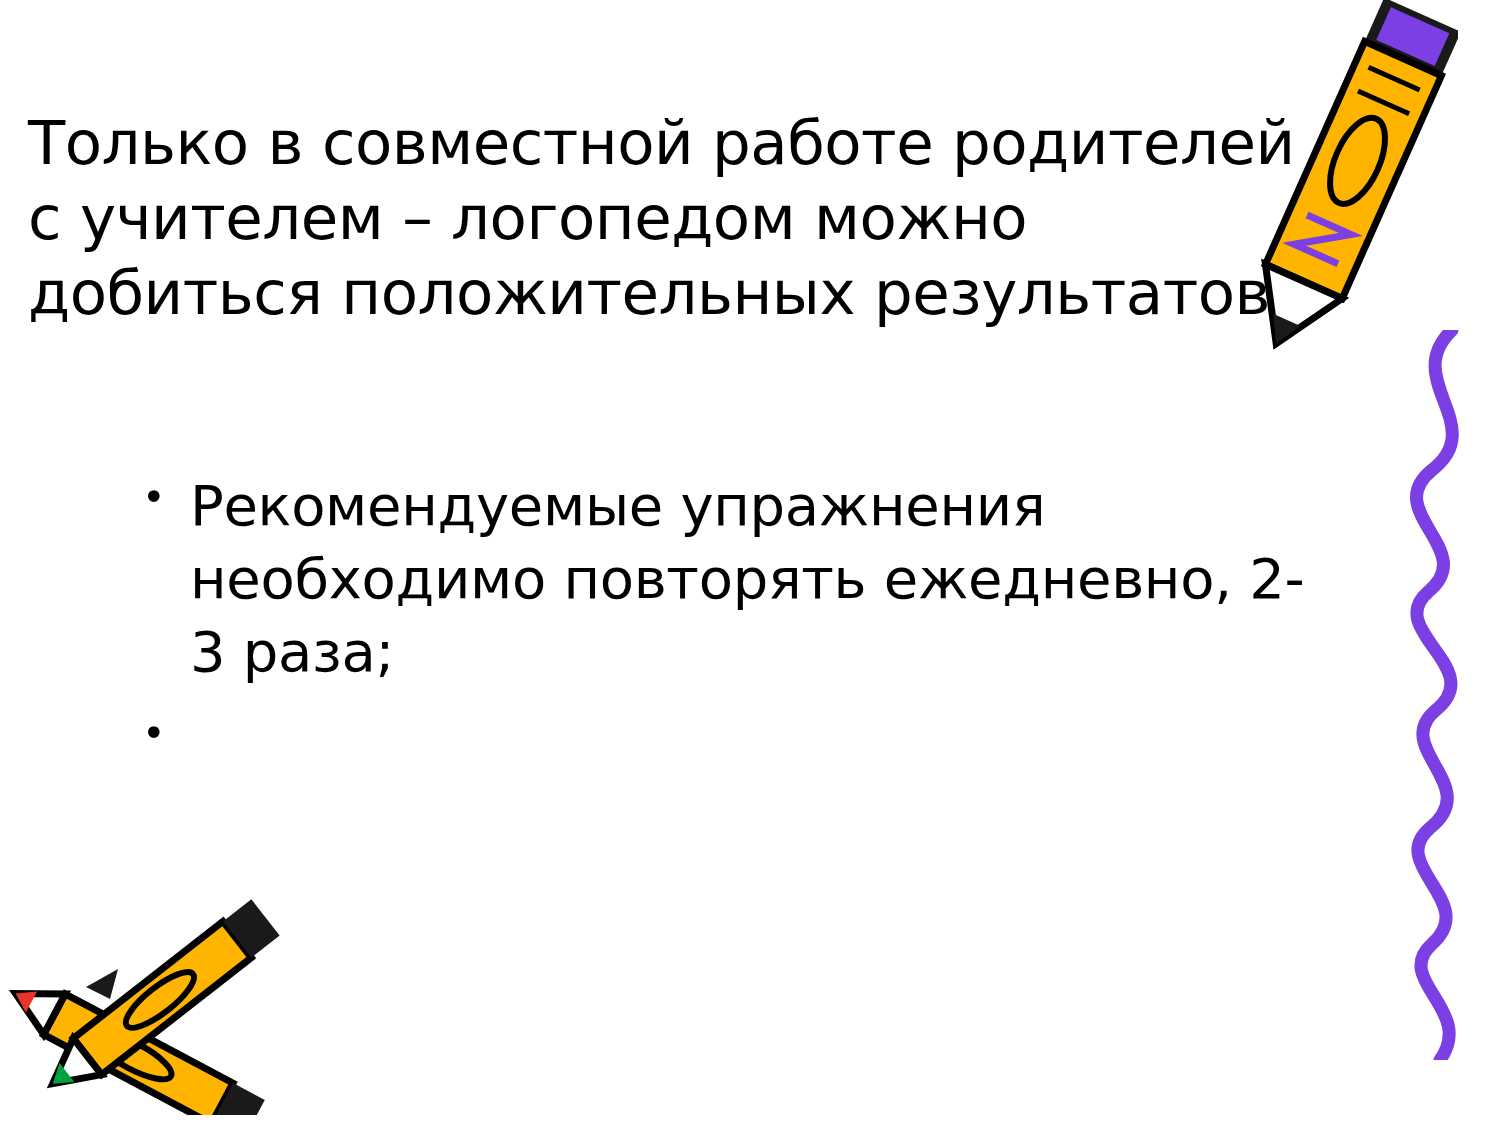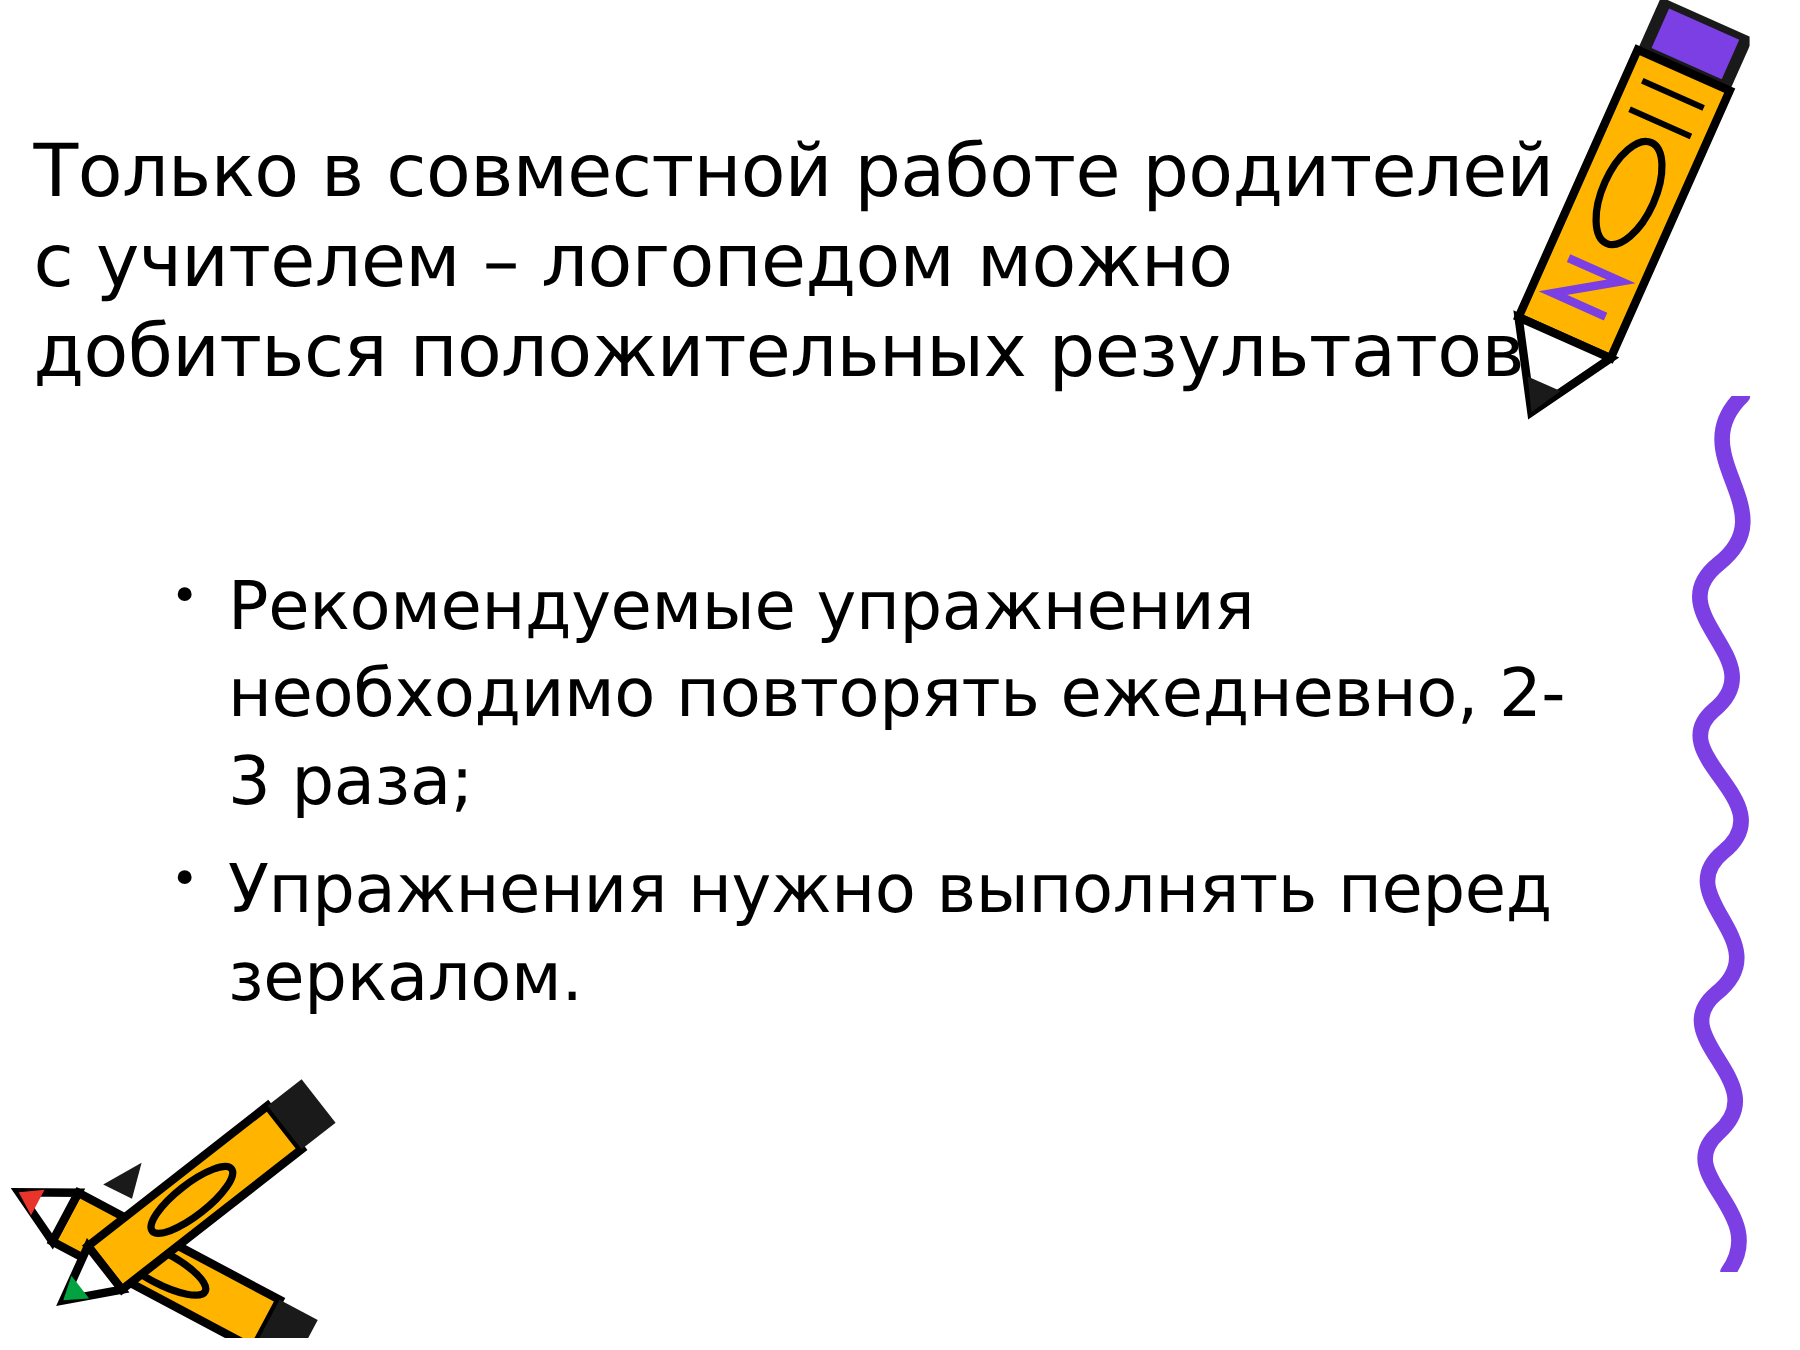--- a/index.html
+++ b/index.html
@@ -90,21 +90,20 @@
 
   <div class="title-block">Только в совместной работе родителей с учителем – логопедом можно добиться положительных результатов.</div>
 
   <ul class="bullet-list">
     <li class="bullet-item">
       <span class="dot">•</span>
       <span>Рекомендуемые упражнения необходимо повторять ежедневно, 2-3 раза;</span>
     </li>
     <li class="bullet-item">
       <span class="dot">•</span>
-      <span>Упражнения нужно выполнять перед зеркалом.</span>
     </li>
   </ul>
 
   <svg class="squiggle" viewBox="0 0 120 730" aria-hidden="true">
     <path d="M72 0
              C 20 50, 110 95, 52 140
              C 0 182, 100 220, 48 262
              C 4 300, 108 338, 56 380
              C 10 418, 104 455, 50 498
              C 6 535, 100 572, 52 614

